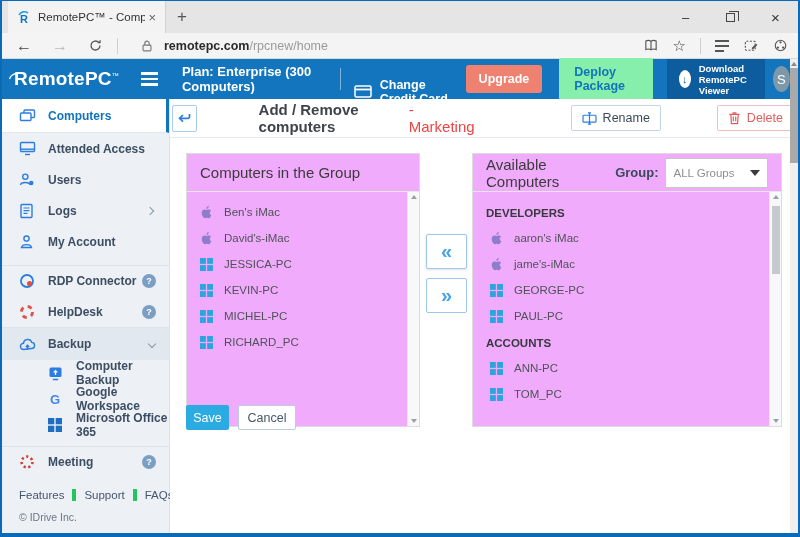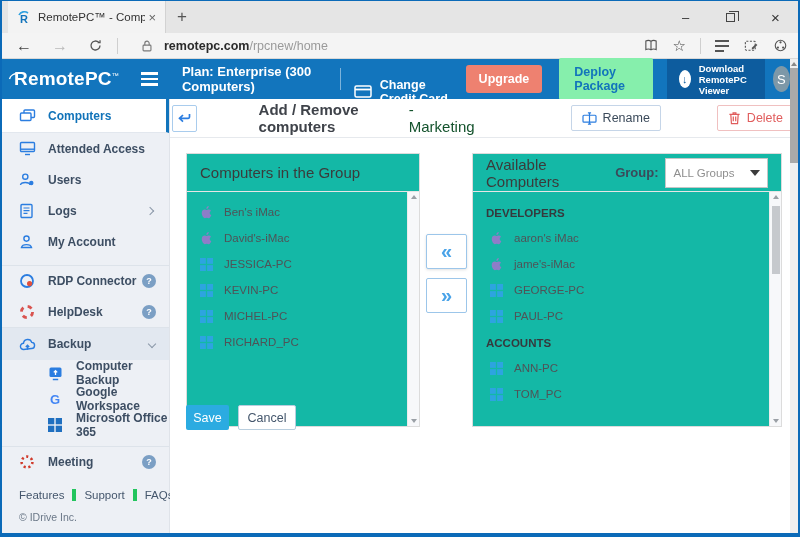--- a/index.html
+++ b/index.html
@@ -93,28 +93,28 @@
   .sb-link{ font-size:11.5px; color:#44566c; padding:0 8px; border-left:4px solid #22c55e; }
   .sb-link:first-child{ padding-left:0; border-left:none; }
   .sb-copy{ font-size:10.5px; color:#6b7888; padding:6px 0 10px 17px; }
 
   
   .content{ flex:1; position:relative; background:#fff; min-width:0; }
   .title-row{ height:39px; display:flex; align-items:center; padding:0 2px; border-bottom:1px solid #e6e9ed;gap:48px; }
   .back-btn{ width:42px; height:27px; border:1px solid #a9cced; border-radius:2px; background:#fff;
     display:flex; align-items:center; justify-content:center; }
   .page-title{ margin-left:14px; font-size:15px; color:#3f434a; font-weight:700; }
-  .page-title-group{ font-weight:400; margin-left:0; font-size:15px; color:#14532d; }
+  .page-title-group{ font-weight:400; margin-left:0; font-size:15px; color:#ef4444; }
   .tr-spacer{ flex:1; }
   .btn-rename{ height:26px; padding:0 10px; border:1px solid #c5d5e8; border-radius:2px; background:#fff;
     display:flex; align-items:center; gap:6px; font-size:12.5px; color:#3b4a5a; }
   .btn-delete{ height:26px; padding:0 10px; border:1px solid #f0c0c0; border-radius:2px; background:#fff;
     display:flex; align-items:center; gap:6px; font-size:12.5px; color:#e05c5c; margin-left:8px; margin-right:2px; }
 
-  .panel{ position:absolute; top:54px; height:274px; border:1px solid #dcdcdc; background:#14b8a6; }
+  .panel{ position:absolute; top:54px; height:274px; border:1px solid #dcdcdc; background:#f0abfc; }
   .panel-left{ left:16px; width:234px; }
   .panel-right{ left:302px; width:310px; }
   .panel-header{ height:38px; display:flex; align-items:center; padding:0 13px;
     border-bottom:1px solid #e6e6e6; font-size:15px; color:#3b3b3b; }
   .grp-filter-label{ font-size:13px; font-weight:700; color:#3b4a5a; margin-left:12px; margin-right:7px; }
   .grp-select{ width:118px; height:22px; border:1px solid #c6c6c6; display:flex; align-items:center;
     justify-content:space-between; padding:14px 7px; background:#fff; }
   .grp-select-value{ font-size:11.5px; color:#8f8f8f; }
   .grp-caret{ width:0; height:0; border-left:5px solid transparent; border-right:5px solid transparent;
     border-top:6px solid #3c3c3c; }

